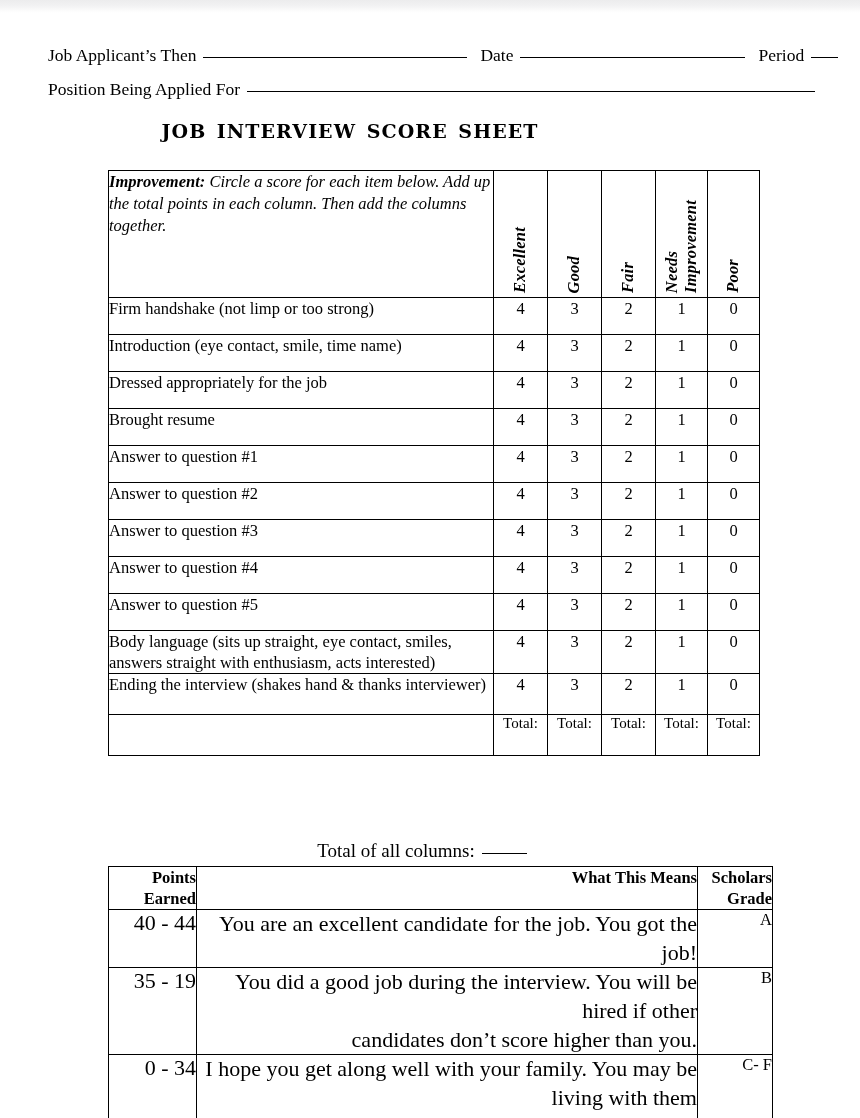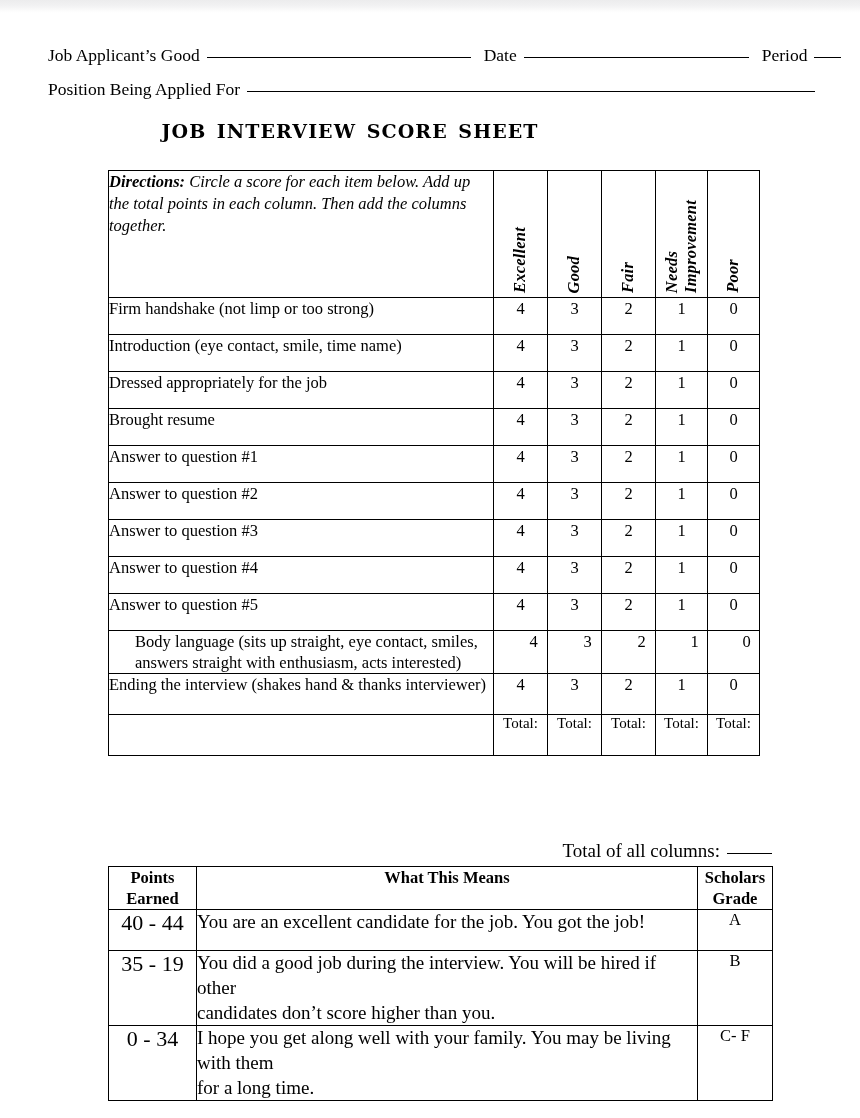--- a/index.html
+++ b/index.html
@@ -139,37 +139,38 @@
     line-height: 1.28;
     height: 36px;
   }
   .num-cell {
     text-align: center;
     padding-top: 4px;
     font-size: 16.5px;
     line-height: 1.28;
   }
   tr.score-row td { height: 36px; }
-  tr.body-lang td { height: 38px; padding-left: 26px; }
+  tr.body-lang td { height: 38px; }
   tr.body-lang .item-cell { line-height: 1.28; }
   tr.ending td { height: 40px; margin-top: 8px; }
   tr.totals td { height: 40px; }
   .total-cell {
     text-align: center;
     padding-top: 4px;
     font-size: 15px;
   }
 
   
   .total-all {
     position: absolute;
     left: 0; top: 840px;
     width: 772px;
-    text-align: right;
+    text-align: center;
     font-size: 19px;
+    padding-left: 36px;
   }
   .rule-total {
     display: inline-block;
     border-bottom: 1.5px solid #000;
     width: 45px;
     height: 12px;
     position: relative;
     top: -3px;
   }
 
@@ -179,82 +180,83 @@
     left: 108px;
     top: 866px;
     width: 664px;
     border-collapse: collapse;
     table-layout: fixed;
   }
   .grade-table td, .grade-table th {
     border: 1.3px solid #000;
     padding: 0;
     vertical-align: top;
+    text-align: right;
   }
   col.g-points { width: 88px; }
   col.g-means { width: 501px; }
   col.g-grade { width: 75px; }
 
   .grade-head {
     text-align: center;
     font-weight: bold;
     font-size: 16.5px;
     line-height: 1.28;
     padding: 3px 2px 4px 2px;
   }
   .grade-head.means { vertical-align: top; }
   .grade-points {
     text-align: center;
     font-size: 22px;
     padding: 3px 2px 0 2px;
   }
   .grade-means {
-    font-size: 19px;
+    font-size: 22px;
     line-height: 1.3;
     padding: 3px 6px 0 8px;
   }
   .grade-letter {
     text-align: center;
     font-size: 16.5px;
     padding: 3px 2px 0 2px;
   }
   tr.grade-row-a td { height: 40px; }
   tr.grade-row-b td { height: 42px; }
   tr.grade-row-c td { height: 42px; }
 </style>
 </head>
 <body>
 
 <div class="scan-top-band"></div>
 
 <div class="page">
 
   <div class="hdr hdr-row1">
-    <span class="lbl">Job Applicant’s Good</span><span class="gap-sm"></span><span class="rule rule-name"></span><span class="gap-md"></span><span class="lbl">Date</span><span class="gap-sm"></span><span class="rule rule-date"></span><span class="gap-md"></span><span class="lbl">Period</span><span class="gap-sm"></span><span class="rule rule-period"></span>
+    <span class="lbl">Job Applicant’s Then</span><span class="gap-sm"></span><span class="rule rule-name"></span><span class="gap-md"></span><span class="lbl">Date</span><span class="gap-sm"></span><span class="rule rule-date"></span><span class="gap-md"></span><span class="lbl">Period</span><span class="gap-sm"></span><span class="rule rule-period"></span>
   </div>
 
   <div class="hdr hdr-row2">
     <span class="lbl">Position Being Applied For</span><span class="gap-sm"></span><span class="rule rule-position"></span>
   </div>
 
   <div class="doc-title">Job Interview Score Sheet</div>
 
   <table class="score-table">
     <colgroup>
       <col class="c-item">
       <col class="c-score">
       <col class="c-score">
       <col class="c-score">
       <col class="c-score-ni">
       <col class="c-score-poor">
     </colgroup>
     <tbody>
 
       <tr>
-        <td class="directions-cell"><b>Directions:</b><span> Circle a score for each item below.  Add up the total points in each column. Then add the columns together.</span></td>
+        <td class="directions-cell"><b>Improvement:</b><span> Circle a score for each item below.  Add up the total points in each column. Then add the columns together.</span></td>
 
         <td class="rot-head">
           <div class="rot-inner">
             <span class="rot-text">Excellent</span>
           </div>
         </td>
 
         <td class="rot-head">
           <div class="rot-inner">
             <span class="rot-text">Good</span>

